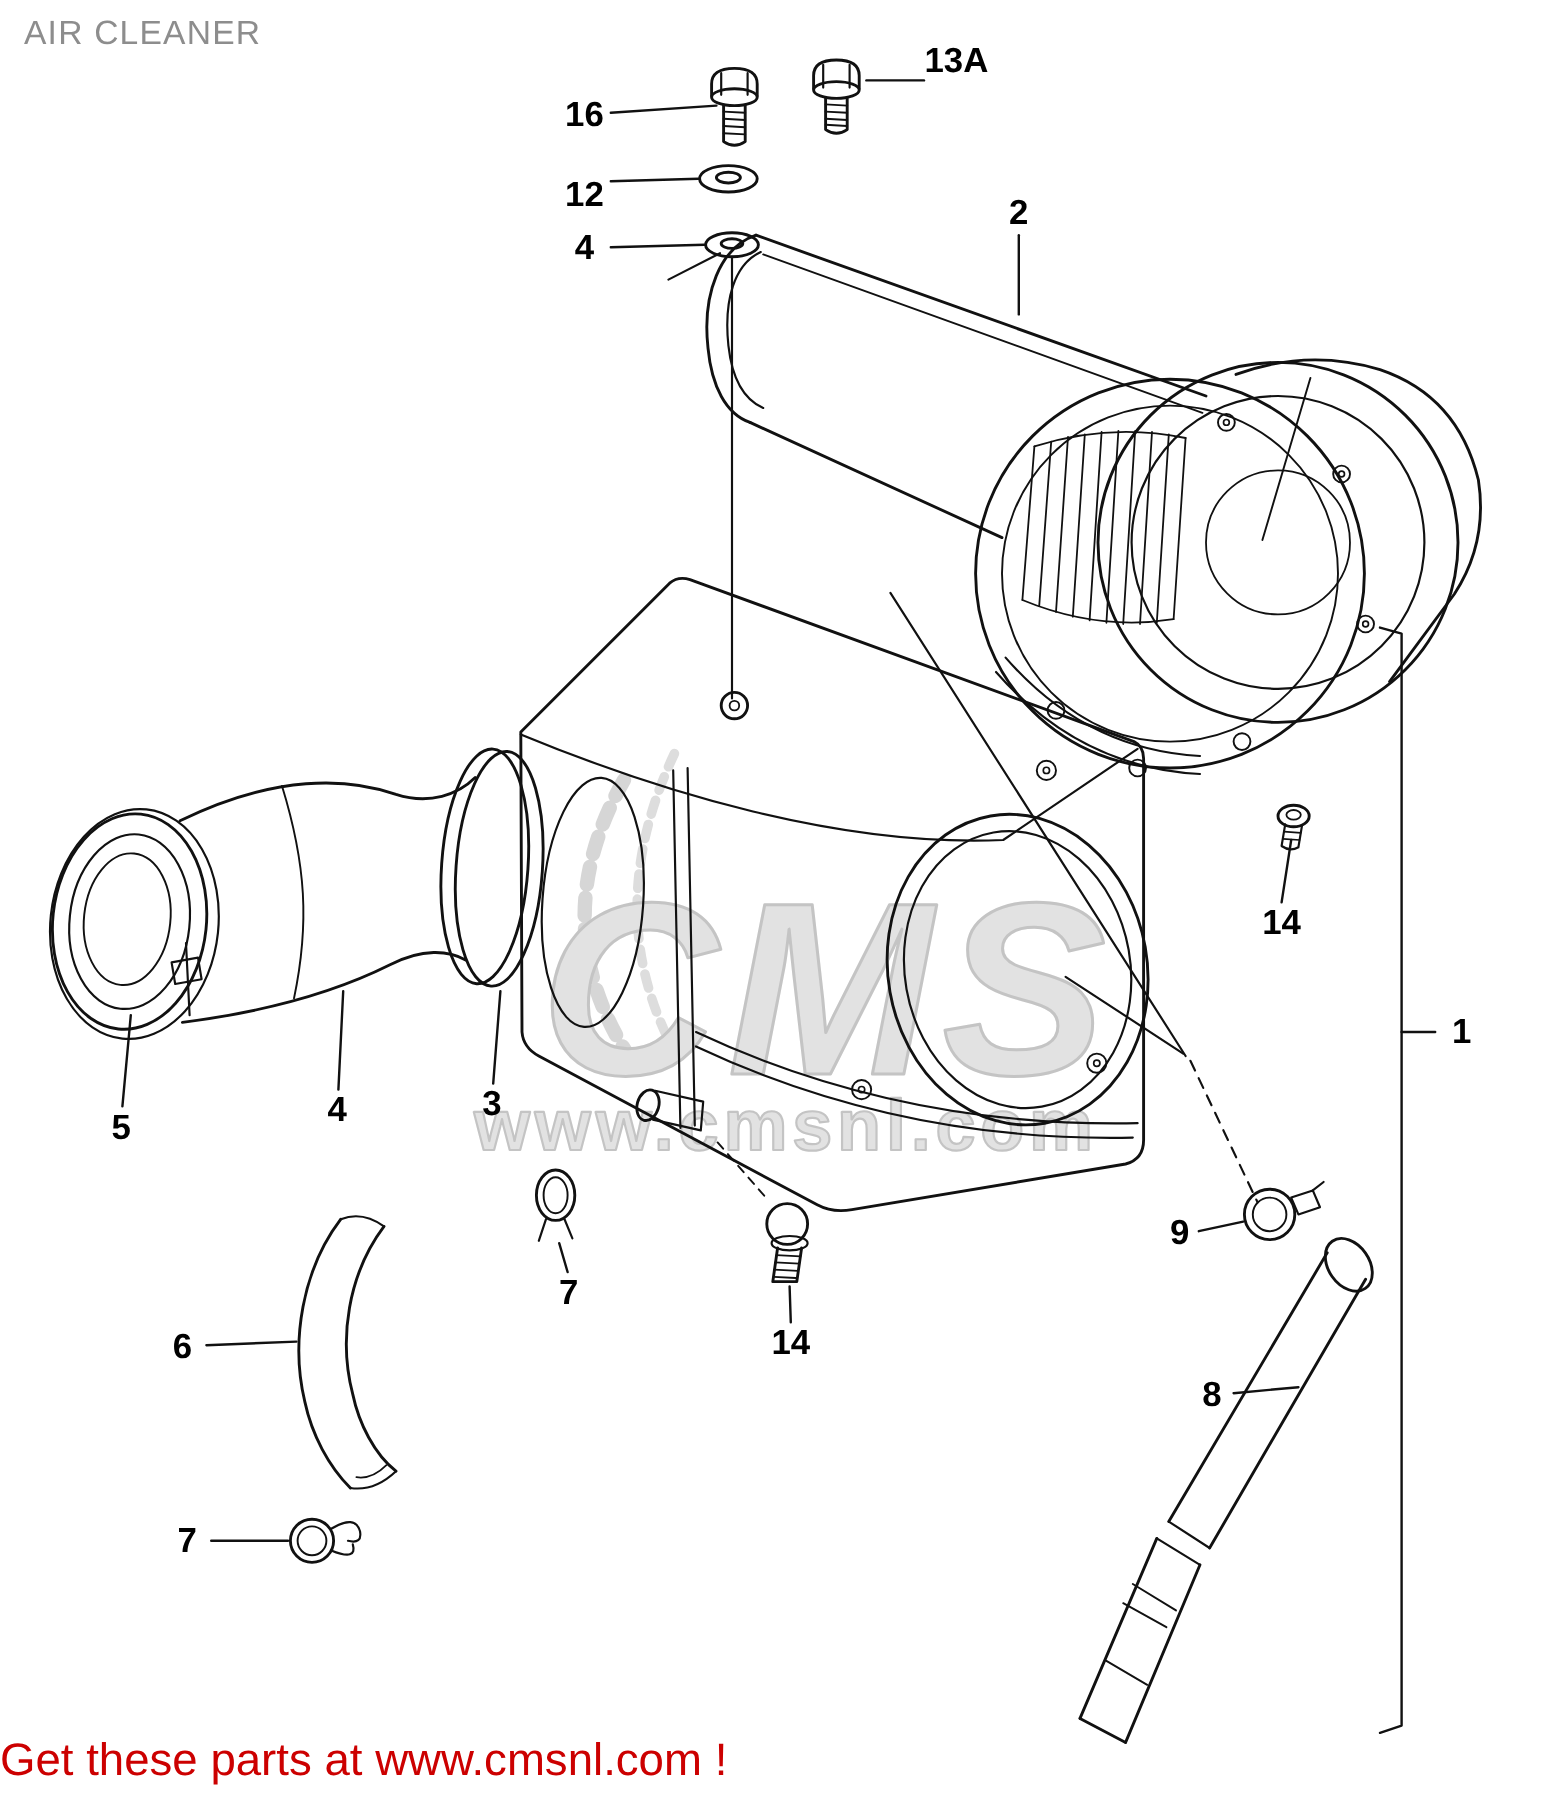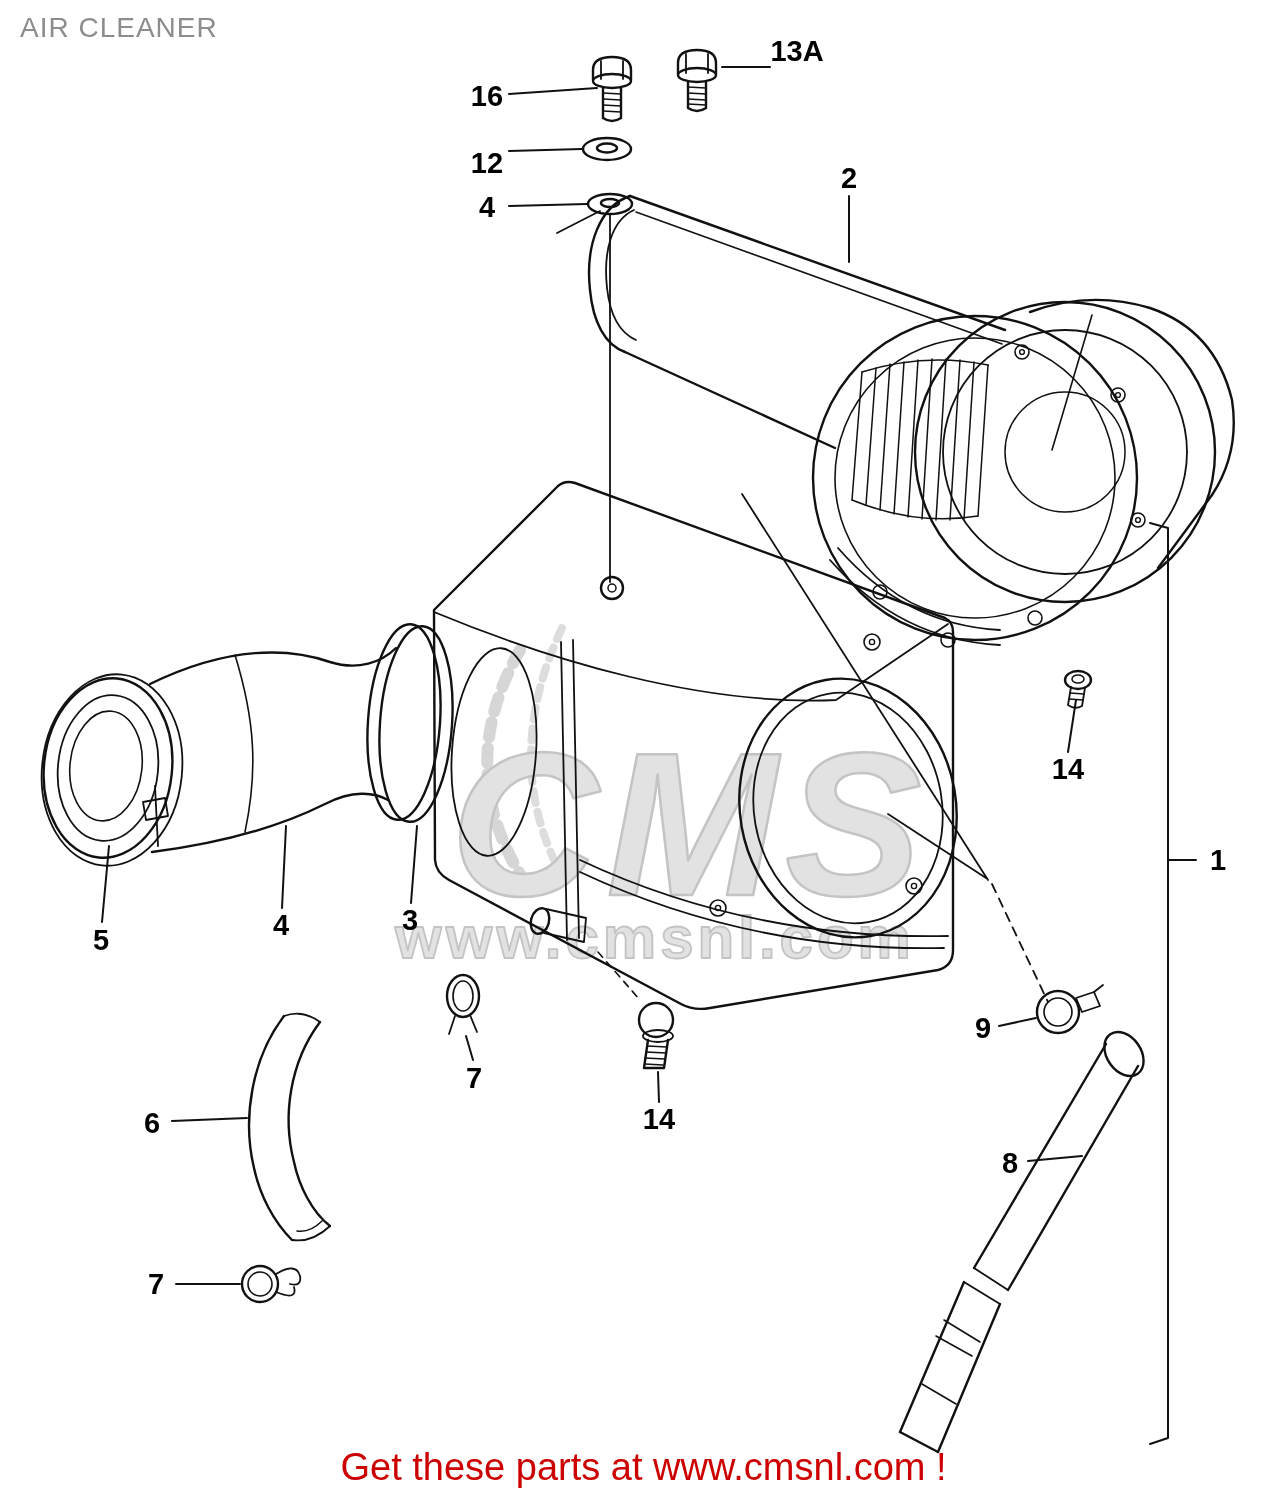--- a/index.html
+++ b/index.html
@@ -11,21 +11,21 @@
     position:absolute;left:20px;top:12px;font-size:28px;color:#8d8d8d;
     letter-spacing:1px;font-weight:400;
   }
   .diagram-svg{position:absolute;left:0;top:0;}
   .callout{
     position:absolute;width:64px;height:38px;line-height:38px;text-align:center;
     font-size:29px;font-weight:bold;color:#000;
     font-family:"Liberation Sans",sans-serif;
   }
   .footer-banner{
-    position:absolute;left:0;right:0;top:1446px;text-align:center;
+    position:absolute;left:0;right:0;top:1446px;
     font-size:38px;color:#cc0000;font-family:"Liberation Sans",sans-serif;
   }
 </style>
 </head>
 <body>
 
 <div class="stage">
 
   <div class="page-title">AIR CLEANER</div>
 

